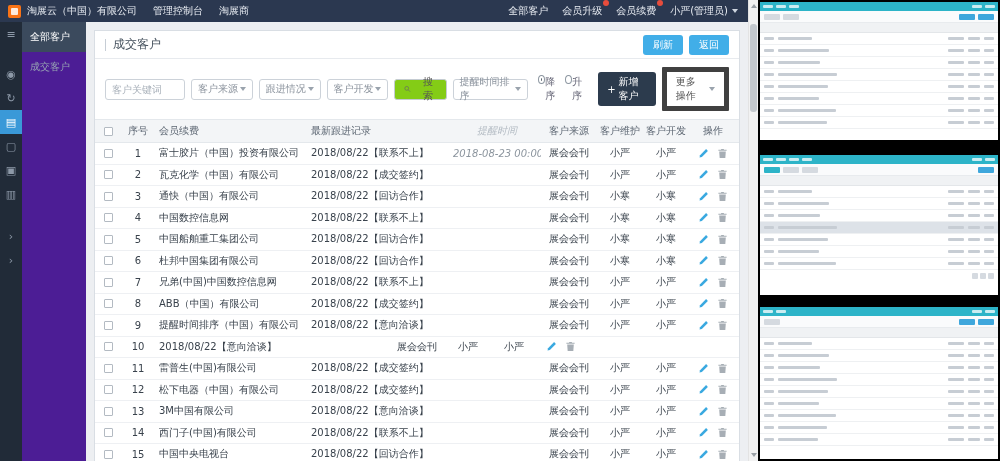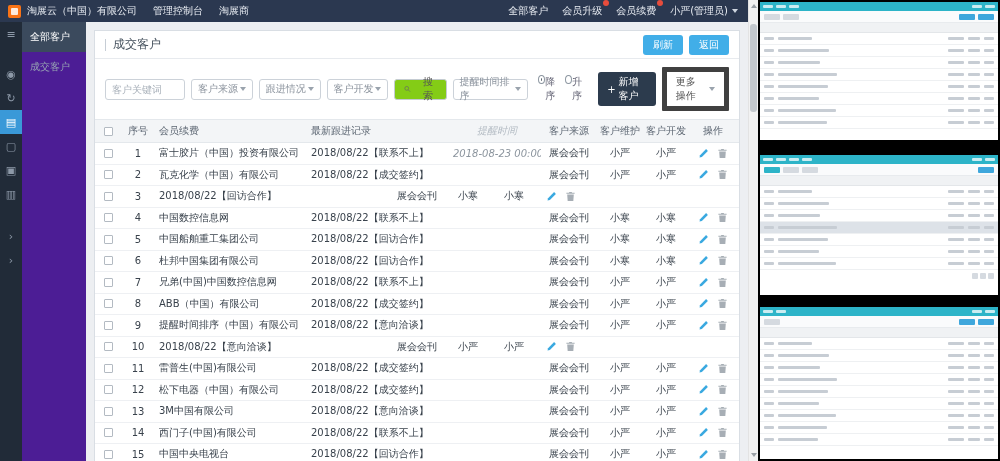--- a/index.html
+++ b/index.html
@@ -269,20 +269,21 @@
                   </svg>
                 </span>
     </span>
   </div>
 
   <div class="tr">
     <span class="td col-check">
                 <span class="cb"></span>
               </span>
     <span class="td col-no">3</span>
+    <span class="td col-name">通快（中国）有限公司</span>
     <span class="td col-record">2018/08/22【回访合作】</span>
     <span class="td col-remind"><span class="remind-wrap">
                   <span></span>
                 </span></span>
     <span class="td col-source">展会会刊</span>
     <span class="td col-maint">小寒</span>
     <span class="td col-dev">小寒</span>
     <span class="td col-ops">
       <span class="op">
                   <svg viewBox="0 0 16 16" width="11" height="11">

